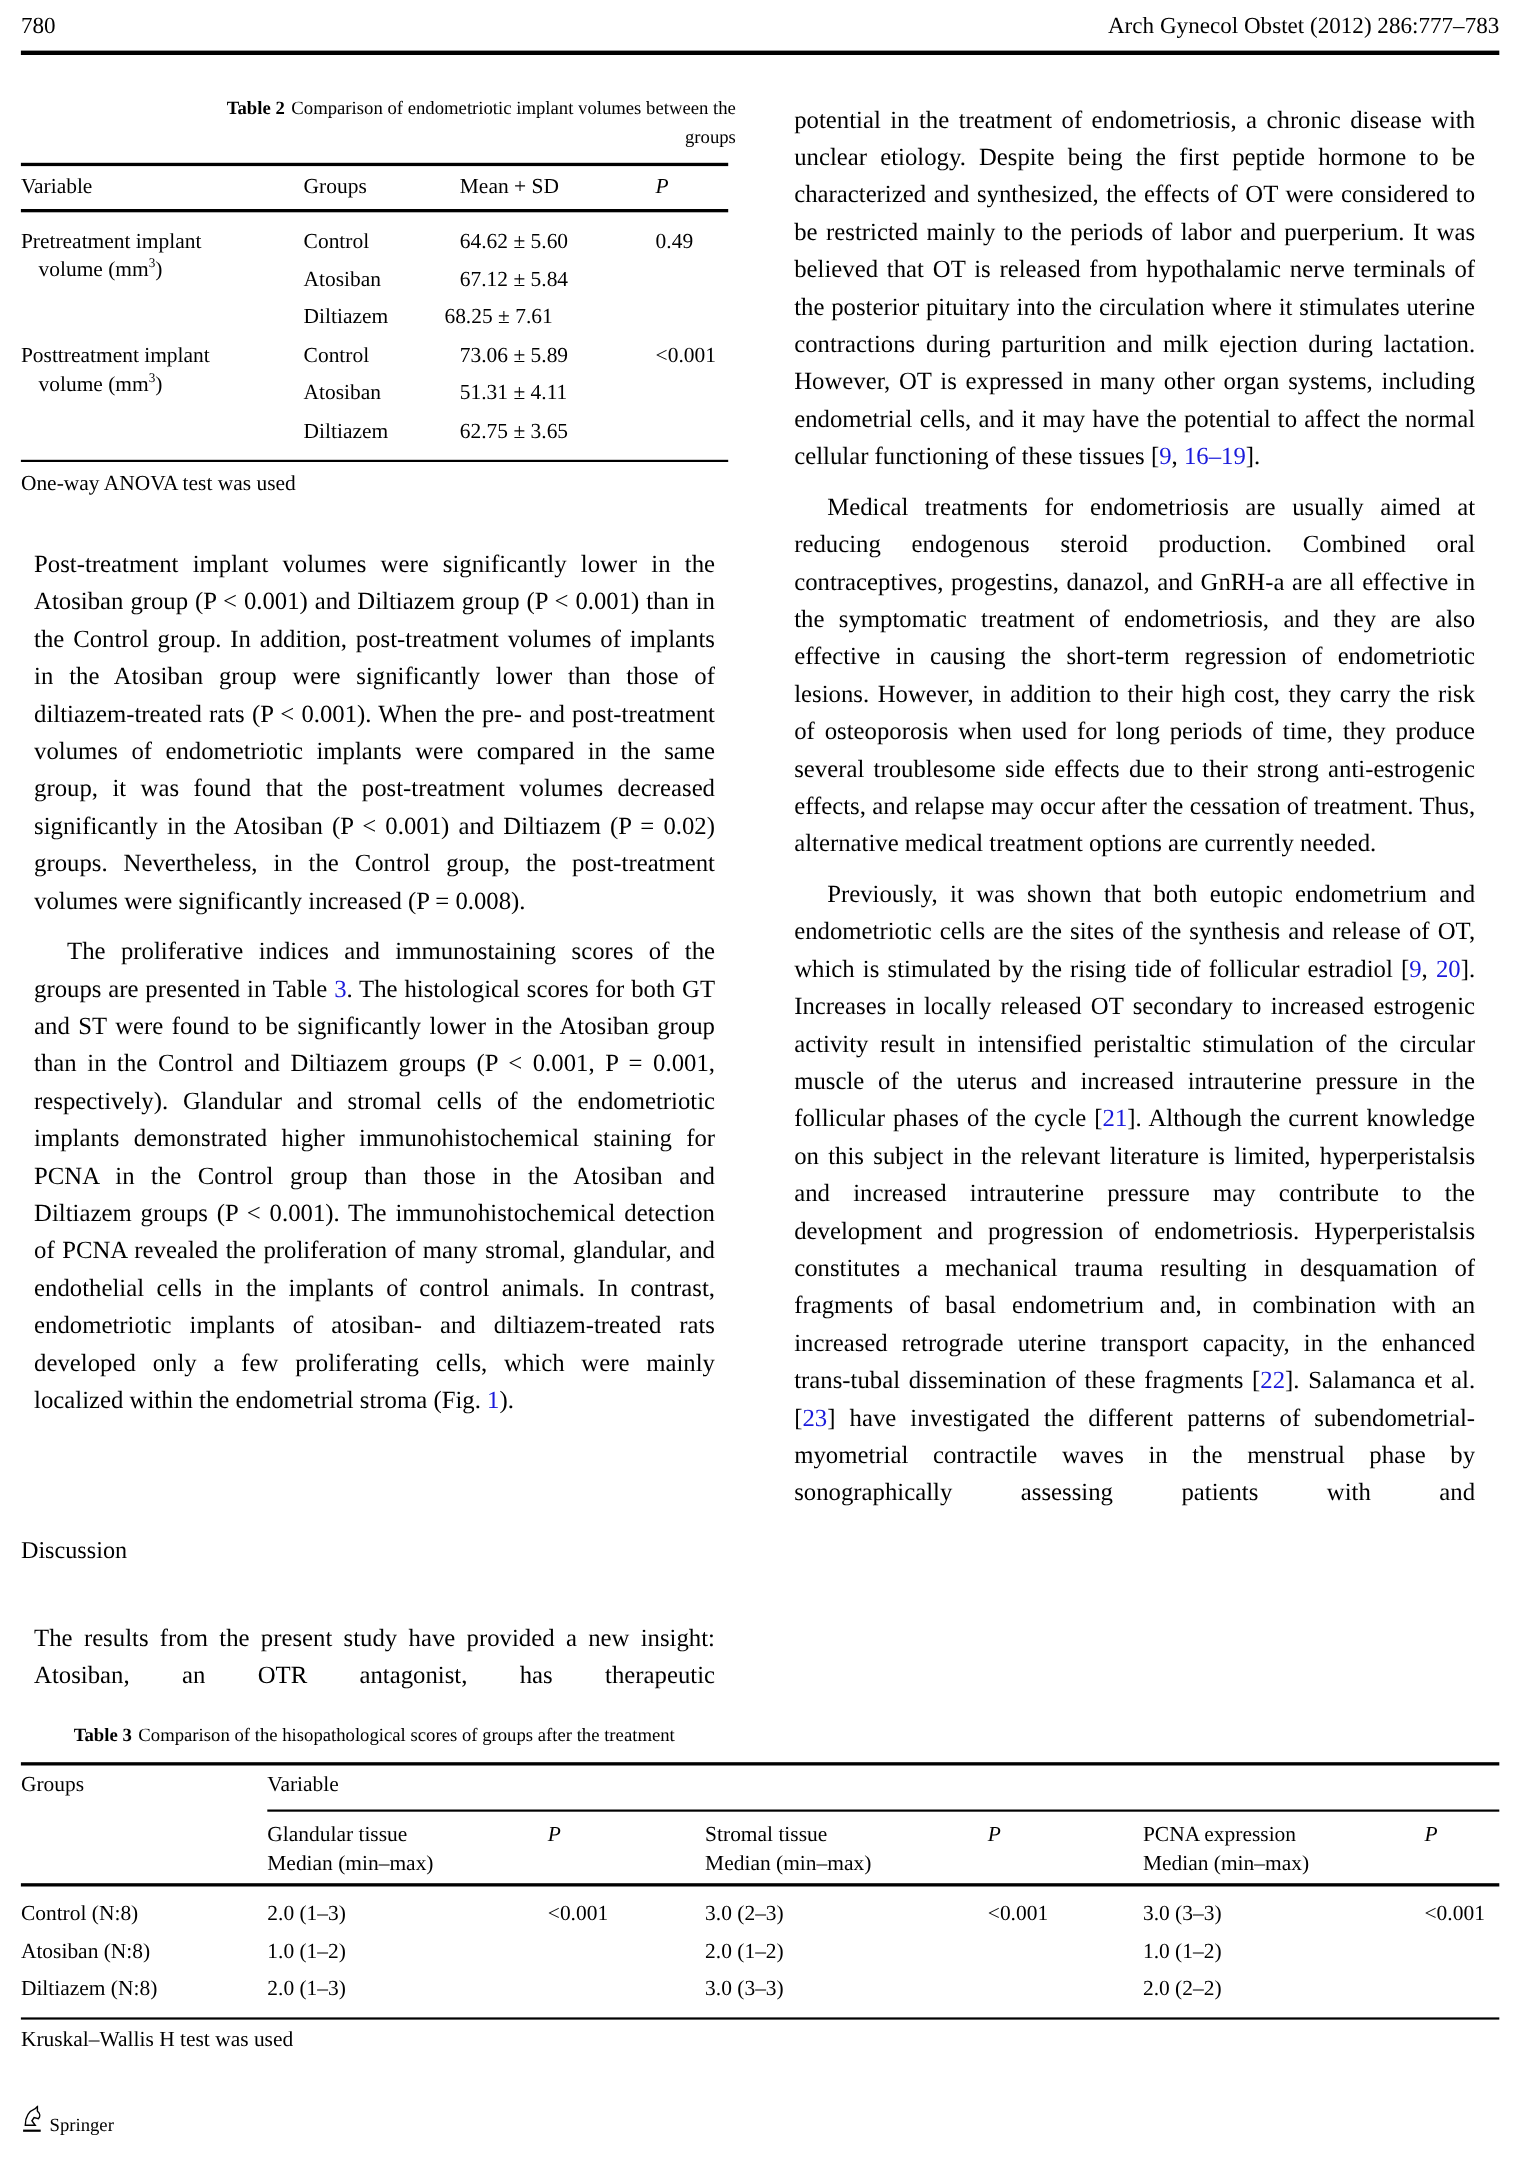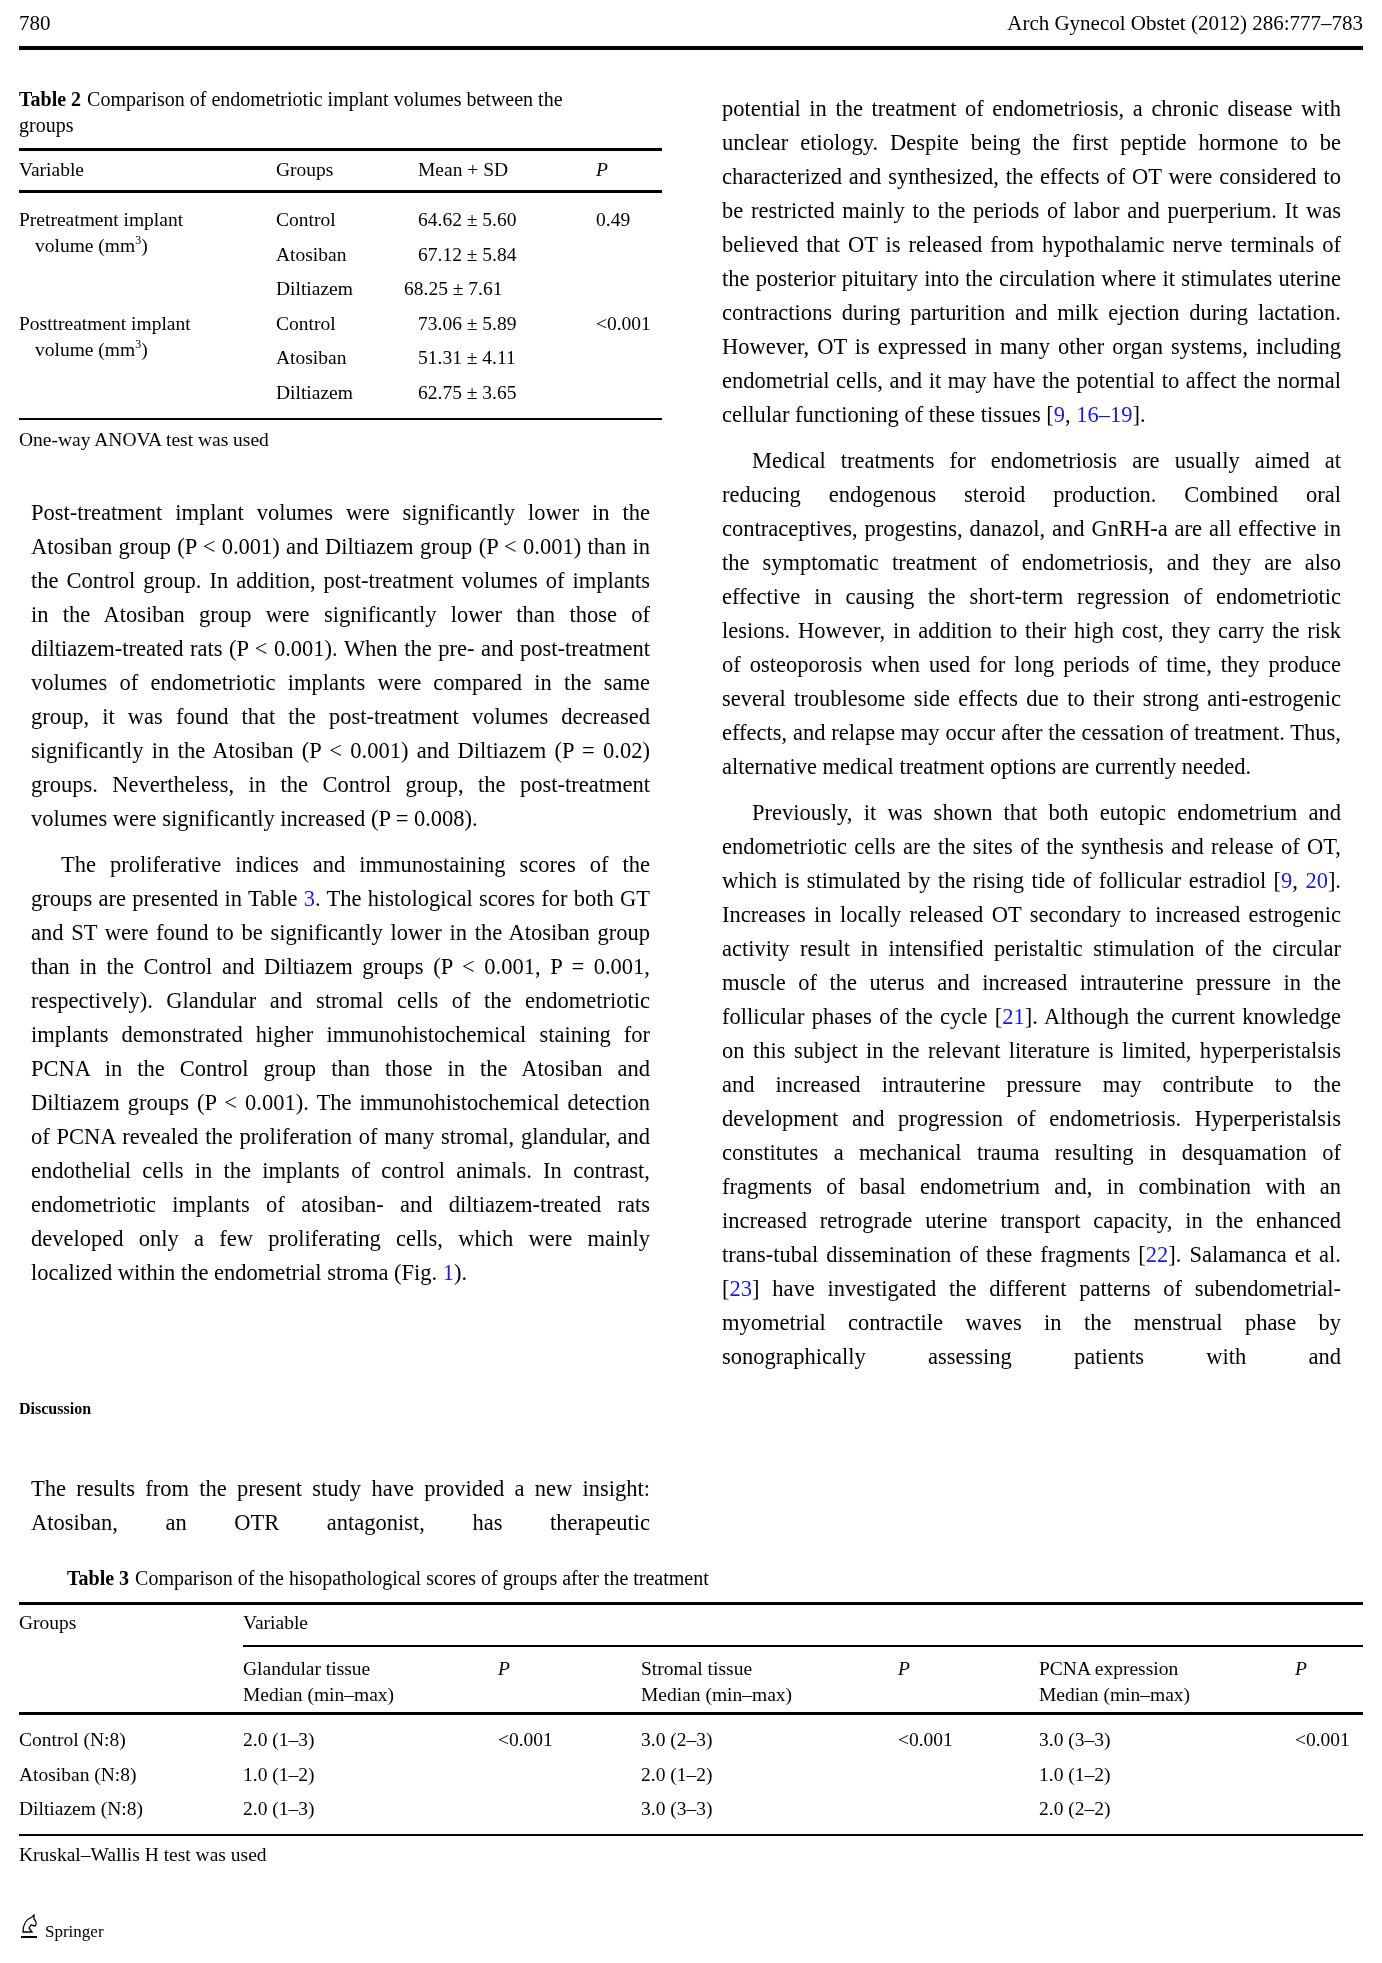--- a/index.html
+++ b/index.html
@@ -4,35 +4,35 @@
 <style>
   html, body { margin: 0; padding: 0; background: #ffffff; }
   body {
     width: 1382px; height: 1963px; position: relative; overflow: hidden;
     font-family: "Liberation Serif", "DejaVu Serif", serif; color: #000;
   }
   .abs { position: absolute; }
   .running-head { top: 10px; font-size: 21px; line-height: 26px; }
   .head-rule { top: 46px; left: 19px; width: 1344px; height: 4px; background: #000; }
 
-  .caption { font-size: 20px; line-height: 26px; }
+  .caption { font-size: 17px; line-height: 26px; text-align: right; }
   .caption b { font-weight: bold; margin-right: 6px; }
 
   .rule-thick { position: absolute; height: 3px; background: #000; }
   .rule-thin { position: absolute; height: 2px; background: #000; }
 
   .cell { position: absolute; font-size: 19.5px; line-height: 26px; white-space: nowrap; }
   .italic { font-style: italic; }
   sup { font-size: 12px; vertical-align: 8px; line-height: 0; }
 
   .col { position: absolute; font-size: 22.5px; line-height: 34px; text-align: justify; }
   .col p { margin: 12px; }
   .col p.indent { text-indent: 30px; }
   .ref { color: #1a1adb; }
-  .section-head { font-weight: bold; font-size: 16px; line-height: 34px; }
+  .section-head { font-weight: normal; font-size: 22px; line-height: 34px; }
 
   .footnote { font-size: 19.5px; line-height: 26px; }
   .springer { font-size: 17px; line-height: 30px; display: flex; align-items: center; gap: 6px; }
 </style>
 </head>
 <body>
 
 <div class="abs running-head" style="left:19px;">780</div>
 <div class="abs running-head" style="right:19px;">Arch Gynecol Obstet (2012) 286:777–783</div>
 <div class="abs head-rule"></div>

